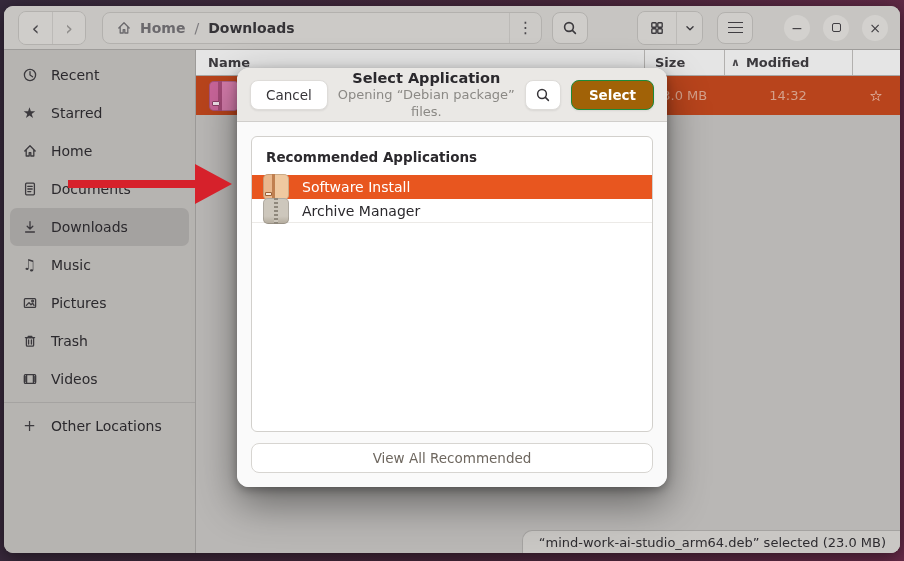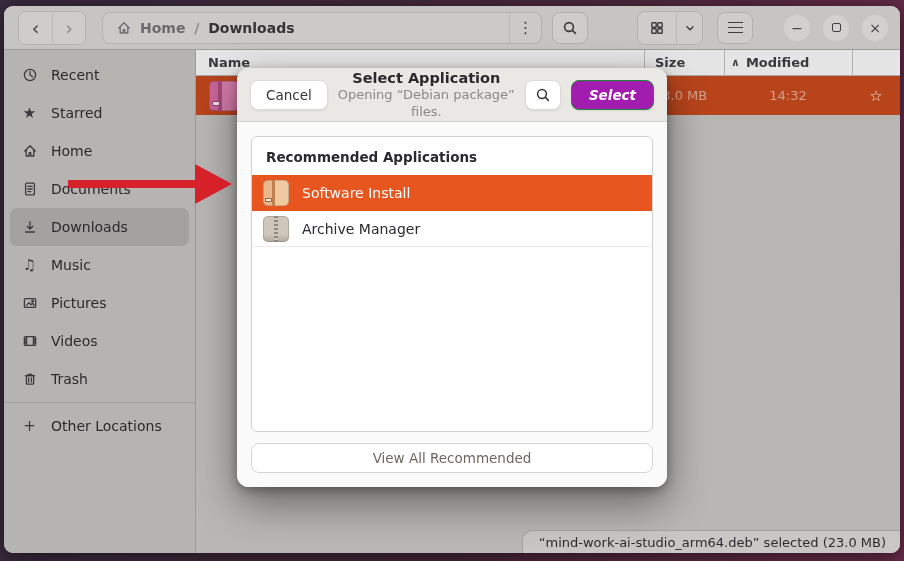--- a/index.html
+++ b/index.html
@@ -123,25 +123,25 @@
     height:30px; border-radius:8px; background:#ffffff;
     border:1px solid #dedcd9; box-shadow:0 1px 2px rgba(0,0,0,.08);
     display:flex; align-items:center; justify-content:center;
     font-size:13.5px; color:#363438;
   }
   .cancel-btn { padding:0 15px; }
   .dlg-titles { flex:1; text-align:center; line-height:1.25; }
   .dlg-title { font-size:14.5px; font-weight:bold; color:#2b292d; }
   .dlg-subtitle { font-size:13px; color:#8b8985; }
   .dlg-search { width:36px; margin-right:10px; }
-  .select-btn { padding:0 17px; background:#a21caf; border-color:#1d8a38; color:#ffffff; font-weight:bold;font-style:italic; }
+  .select-btn { padding:0 17px; background:#a16207; border-color:#1d8a38; color:#ffffff; font-weight:bold; }
   .dlg-body { flex:1; padding:14px; position:relative; background:#fafafa; }
   .list-box { border:1px solid #d2d0cc; border-radius:6px; background:#ffffff; height:296px; overflow:hidden; }
   .lb-header { padding:12px 14px 10px 14px; font-size:13.5px; font-weight:bold; color:#2b292d; }
-  .app-row { height:36px; display:flex; align-items:center; gap:13px; padding:0 11px; font-size:14px; color:#2b292d; border-bottom:1px solid #eceae7; }
+  .app-row { height:24px; display:flex; align-items:center; gap:13px; padding:0 11px; font-size:14px; color:#2b292d; border-bottom:1px solid #eceae7; }
   .app-row.selected { background:#e8561f; color:#ffffff; border-bottom-color:#e8561f; }
   .app-icon { width:26px; height:26px; border-radius:5px; position:relative; overflow:hidden; box-shadow:inset 0 0 0 1px rgba(0,0,0,.15); flex:0 0 26px; }
   .app-icon::before { content:""; position:absolute; top:0; bottom:0; left:33%; width:12%; }
   .app-icon::after { content:""; position:absolute; left:2px; bottom:4px; width:7px; height:4px; border-radius:1px; }
   .ic-software { background:linear-gradient(90deg,#e9b88d 0%,#e9b88d 33%,#efc9a0 45%,#efc9a0 100%); }
   .ic-software::before { background:#c08050; }
   .ic-software::after { background:#f7ecdf; box-shadow:inset 0 0 0 1px #9c6236; }
   .ic-archive { background:linear-gradient(180deg,#cdc7bc 0%,#cdc7bc 70%,#b2aa9c 100%); }
   .ic-archive::before { left:42%; width:16%; background:repeating-linear-gradient(180deg,#8f887c 0 2px,#cdc7bc 2px 4px); }
   .ic-archive::after { display:none; }
@@ -277,35 +277,35 @@
               <rect x="2.4" y="3.6" width="11.2" height="8.8" rx="1"></rect>
               <path d="M4.4 10.4 7 7.6l2 2.2 1.6-1.6 1.4 2.2"></path>
               <circle cx="10.6" cy="6" r="0.9"></circle>
             </svg>
           </span>
         <span>Pictures</span>
       </div>
       <div class="side-item">
         <span class="ic">
             <svg class="mini" width="16" height="16" viewBox="0 0 16 16">
-              <rect x="2.4" y="3.6" width="11.2" height="8.8" rx="1"></rect>
-              <path d="M4.6 3.6v8.8 M11.4 3.6v8.8 M2.4 6h2.2 M2.4 8h2.2 M2.4 10h2.2 M11.4 6h2.2 M11.4 8h2.2 M11.4 10h2.2"></path>
-            </svg>
-          </span>
-        <span>Videos</span>
-      </div>
-      <div class="side-item">
-        <span class="ic">
-            <svg class="mini" width="16" height="16" viewBox="0 0 16 16">
               <path d="M3.4 4.6h9.2 M6.2 4.6V3.4h3.6v1.2"></path>
               <rect x="4.4" y="4.6" width="7.2" height="8.6" rx="1"></rect>
               <path d="M6.6 7v4 M9.4 7v4"></path>
             </svg>
           </span>
         <span>Trash</span>
+      </div>
+      <div class="side-item">
+        <span class="ic">
+            <svg class="mini" width="16" height="16" viewBox="0 0 16 16">
+              <rect x="2.4" y="3.6" width="11.2" height="8.8" rx="1"></rect>
+              <path d="M4.6 3.6v8.8 M11.4 3.6v8.8 M2.4 6h2.2 M2.4 8h2.2 M2.4 10h2.2 M11.4 6h2.2 M11.4 8h2.2 M11.4 10h2.2"></path>
+            </svg>
+          </span>
+        <span>Videos</span>
       </div>
       <div class="side-div"></div>
       <div class="side-item">
         <span class="ic">+</span>
         <span>Other Locations</span>
       </div>
     </div>
 
     <div class="main">
       <div class="col-header">

